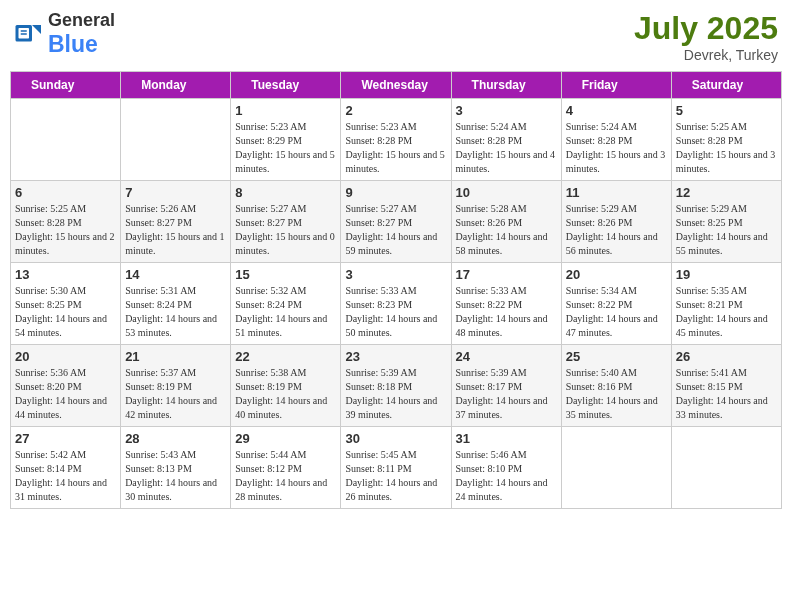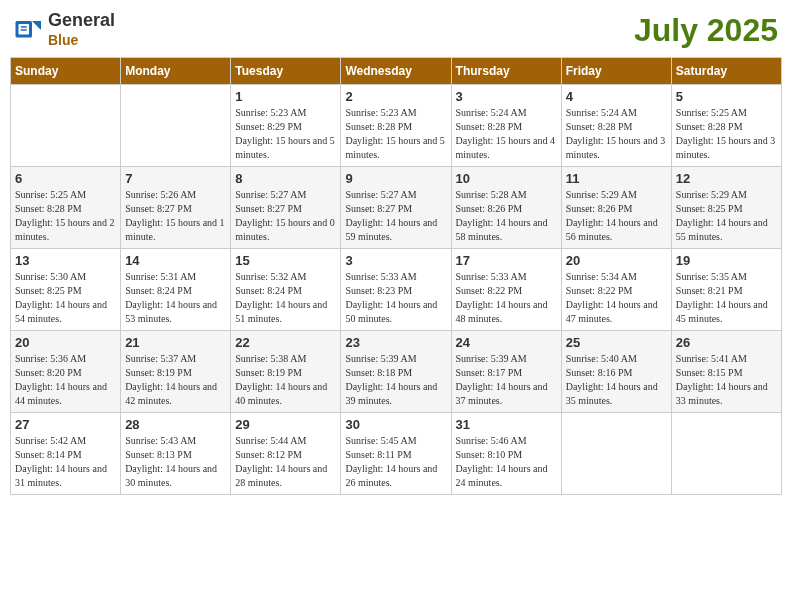--- a/index.html
+++ b/index.html
@@ -6,38 +6,38 @@
     body {
       font-family: Arial, sans-serif;
       background: #fff;
       width: 792px;
       min-height: 612px;
       padding: 10px;
     }
     .header {
       display: flex;
       justify-content: space-between;
-      align-items: flex-end;
+      align-items: flex-start;
       margin-bottom: 8px;
       padding: 0 4px;
     }
     .logo {
       display: flex;
       align-items: center;
       gap: 4px;
     }
     .logo-text-general {
       font-size: 18px;
       font-weight: bold;
       color: #333;
     }
     .logo-text-blue {
-      font-size: 14px;
-      font-weight: bold;
-      color: #a16207;
+      font-size: 23px;
+      font-weight: bold;
+      color: #3b82f6;
     }
     .logo-icon {
       width: 30px;
       height: 30px;
     }
     .title-block {
       text-align: right;
     }
     .title-month {
       font-size: 32px;
@@ -47,25 +47,25 @@
     .title-location {
       font-size: 14px;
       color: #555;
     }
     table {
       width: 100%;
       border-collapse: collapse;
       table-layout: fixed;
     }
     thead th {
-      background-color: #a16207;
+      background-color: #a21caf;
       color: #fff;
       font-size: 12px;
       font-weight: bold;
-      padding: 6px 4px;
+      padding: 6px 20px;
       text-align: left;
       border: 1px solid #ccc;
     }
     tbody td {
       border: 1px solid #ccc;
       vertical-align: top;
       padding: 4px;
       font-size: 10px;
       color: #333;
       height: 80px;
@@ -102,20 +102,21 @@
       <rect x="9" y="19" width="8" height="2" fill="#1a6ab5"></rect>
       <polygon points="24,8 36,8 36,20" fill="#1a6ab5"></polygon>
     </svg>
     <div>
       <span class="logo-text-general">General</span><br>
       <span class="logo-text-blue">Blue</span>
     </div>
   </div>
   <div class="title-block">
     <div class="title-month">July 2025</div>
+    <div class="title-location">Devrek, Turkey</div>
   </div>
 </div>
 
 <table>
   <thead>
     <tr>
       <th>Sunday</th>
       <th>Monday</th>
       <th>Tuesday</th>
       <th>Wednesday</th>

